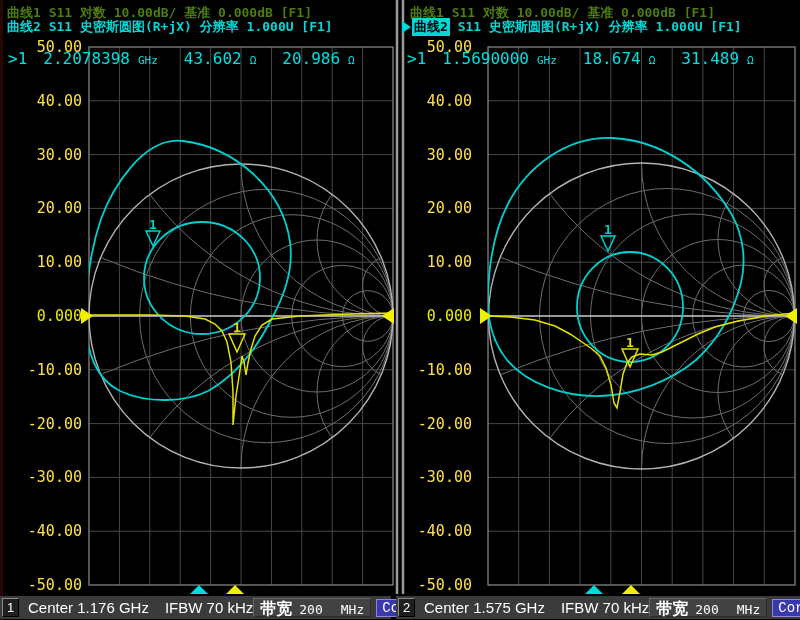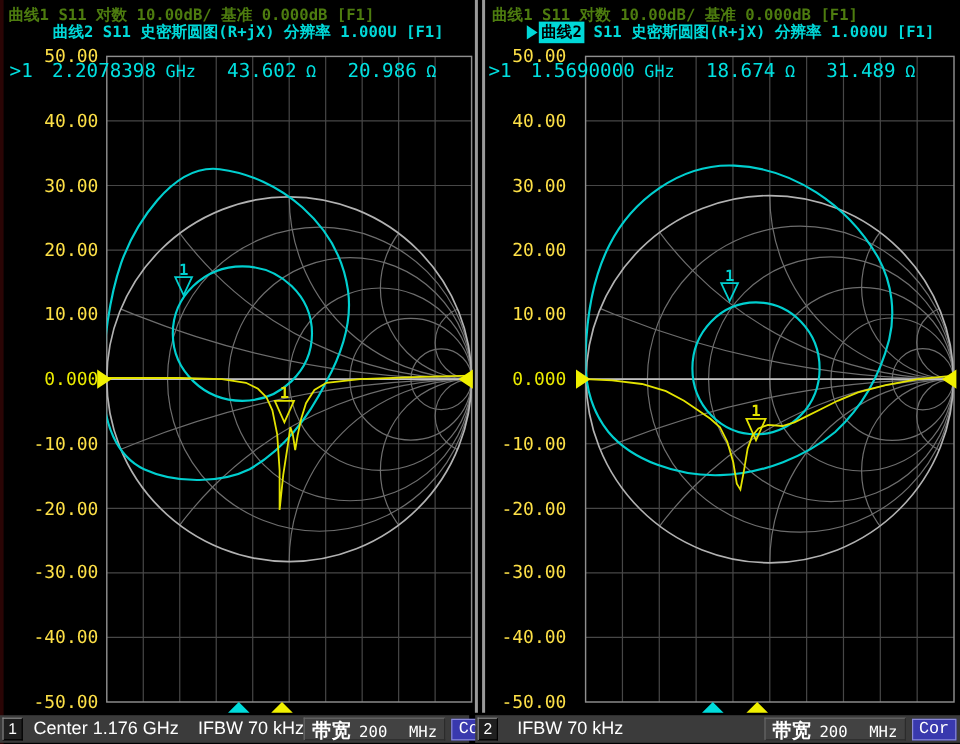--- a/index.html
+++ b/index.html
@@ -22,30 +22,30 @@
   .mty{fill:#e3e300;font:bold 13px "DejaVu Sans Mono",monospace;text-anchor:middle;}
   .refy{fill:#f0f000;stroke:none;}
   .btc{fill:#00dcdc;stroke:none;}
   .bty{fill:#f0f000;stroke:none;}
   .divider{stroke:#9a9a9a;stroke-width:2.5;}
 
   
   .hdr{position:absolute;font:bold 13px "DejaVu Sans Mono",monospace;white-space:pre;
        display:flex;align-items:center;}
   .h1{color:#4d7c0f;}
-  .h2{color:#00d8d8;margin-left:37px;}
+  .h2{color:#00d8d8;}
   .h2 .tname.active{background:#00d8d8;color:#000;padding:0 2px;}
   .ptr{display:inline-block;width:0;height:0;border-left:9px solid #00d8d8;
        border-top:6px solid transparent;border-bottom:6px solid transparent;margin-right:1px;}
 
   
   .readout{position:absolute;display:flex;align-items:baseline;color:#00e0e0;
            font:16px "DejaVu Sans Mono",monospace;white-space:pre;}
   .ro-f{margin-left:16px;}
-  .ro-u{margin-left:8px;font-size:14px;}
+  .ro-u{margin-left:8px;font-size:11px;}
   .ro-v{margin-left:26px;}
 
   
   .yaxis{position:absolute;top:0;width:80px;height:620px;pointer-events:none;}
   .ylab{position:absolute;right:0;width:80px;text-align:right;
         font:15px "DejaVu Sans Mono",monospace;color:#fde047;}
   .ylab.ref{color:#ecec00;}
 
   
   .bar{position:absolute;top:596px;height:23px;background:#3b3b3b;display:flex;
@@ -232,20 +232,21 @@
         <span class="ylab" style="top: 253.2px;">10.00</span>
         <span class="ylab ref" style="top: 307px;">0.000</span>
         <span class="ylab" style="top: 360.8px;">-10.00</span>
         <span class="ylab" style="top: 414.6px;">-20.00</span>
         <span class="ylab" style="top: 468.4px;">-30.00</span>
         <span class="ylab" style="top: 522.2px;">-40.00</span>
         <span class="ylab" style="top: 576px;">-50.00</span>
       </div>
     <div class="bar" style="left:396px;width:404px">
       <span class="chbox">2</span>
+      <span class="bcenter">Center 1.575 GHz</span>
       <span class="bifbw">IFBW 70 kHz</span>
       <span class="bspacer"></span>
       <span class="bwbox">
         <span class="bwlabel">带宽</span>
         <span class="bwval">200</span>
         <span class="bwunit">MHz</span>
       </span>
       <span class="corbox">Cor</span>
 
     </div>

